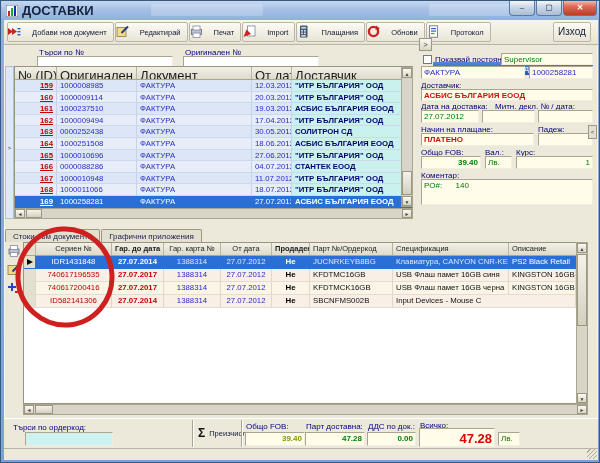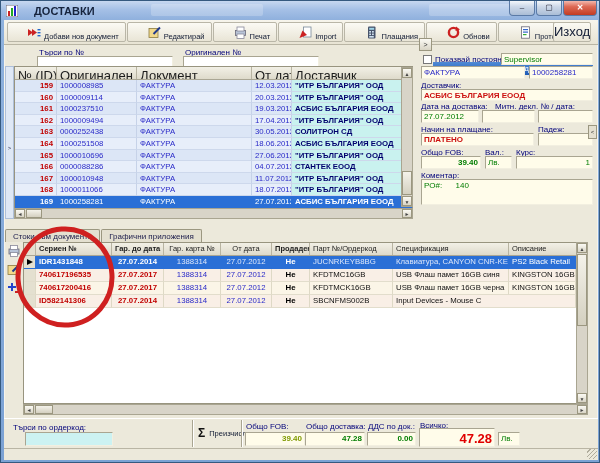--- a/index.html
+++ b/index.html
@@ -5,58 +5,58 @@
   html,body{margin:0;padding:0;background:#555;}
   #stage{width:600px;height:463px;position:relative;font-family:"Liberation Sans",sans-serif;
          background:linear-gradient(180deg,#8fb2de,#7ba2d4);overflow:hidden;
          border:1px solid #35597f;box-sizing:border-box;}
   *{box-sizing:border-box;}
   .abs{position:absolute;}
 
   
   #titlebar{left:0;top:0;width:600px;height:19px;
     background:linear-gradient(180deg,#c7d8f0,#a5c0e6 45%,#8fb0dd);display:flex;align-items:center;}
-  #title-text{font-size:11px;font-weight:bold;color:#16233c;margin-left:16px;}
+  #title-text{font-size:13px;font-weight:bold;color:#16233c;margin-left:4px;}
   .smudge{position:absolute;top:3px;height:12px;background:rgba(255,255,255,.22);border-radius:2px;}
   #winbtns{position:absolute;right:4px;top:0;display:flex;}
   .wbtn{width:26px;height:15px;margin-left:1px;border:1px solid #5a7aa6;border-top:none;
     border-radius:0 0 4px 4px;background:linear-gradient(180deg,#f4f7fb,#cdd8e8 40%,#aabdd6);
     font-size:8px;line-height:13px;text-align:center;color:#223;}
   .wbtn.close{width:34px;background:linear-gradient(180deg,#f3b8ad,#dd6a56 40%,#c23b22);color:#fff;font-weight:bold;}
 
   
   #client{left:3px;top:19px;width:594px;height:440px;background:#ece9db;border:1px solid #f6f4ec;}
 
   
   #toolbar{left:3px;top:19px;width:594px;height:25px;background:linear-gradient(180deg,#f7f5ec,#e8e4d4);
     border-bottom:1px solid #b9b5a4;display:flex;align-items:center;padding-left:3px;}
-  .tbtn{height:20px;display:inline-flex;align-items:flex-end;padding:0 6px 0 20px;margin-right:1px;
+  .tbtn{height:20px;display:inline-flex;align-items:center;padding:0 6px 0 0;margin-right:1px;
     background:linear-gradient(180deg,#fbfaf4,#e9e5d6);border:1px solid #b9b6a7;border-radius:2px;
-    font-size:7.5px;color:#101a33;white-space:nowrap;cursor:default;}
+    font-size:7.5px;color:#101a33;white-space:nowrap;cursor:default;gap:8px;}
   .tbtn svg{margin-right:3px;}
   #exit-btn{position:absolute;right:7px;top:2px;width:38px;height:20px;background:linear-gradient(180deg,#fbfaf4,#e9e5d6);
-    border:1px solid #b9b6a7;border-radius:2px;font-size:13px;color:#101a33;text-align:center;line-height:18px;}
+    border:1px solid #b9b6a7;border-radius:2px;font-size:10px;color:#101a33;text-align:center;line-height:18px;}
 
   
   .lbl{font-size:8px;color:#00007a;position:absolute;white-space:nowrap;}
   .field{position:absolute;background:#fffcea;border:1px solid #a9a591;border-bottom-color:#f2efe0;border-right-color:#f2efe0;
     font-size:8px;padding:1px 2px;overflow:hidden;white-space:nowrap;}
   .field.white{background:#fff;}
   .green{color:#007d00;} .red{color:#cc1111;font-weight:bold;} .blue{color:#2a2ac8;}
 
   
   #main-table{left:13px;top:65px;width:399px;height:142px;background:#fff;border:1px solid #98947f;}
   .mhead{display:flex;height:13px;background:linear-gradient(180deg,#f2f0e6,#dedacb);border-bottom:1px solid #aaa694;}
   .mhead .c{font-size:13px;color:#1c1c1c;padding:1px 3px;border-right:1px solid #b8b4a2;overflow:hidden;white-space:nowrap;}
   .mrow{display:flex;height:11.6px;background:#dce6f6;}
   .mrow.alt{background:#e7eefa;}
   .mrow .c{font-size:7.8px;padding:0 3px;border-right:1px solid #c6d2e8;border-bottom:1px solid #cdd8ec;
     overflow:hidden;white-space:nowrap;line-height:11px;}
   .mc0{width:42px;text-align:right;} .mc1{width:80px;} .mc2{width:115px;} .mc3{width:40px;} .mc4{flex:1;}
-  .mrow .mc0{color:#c00000;font-weight:bold;}
+  .mrow .mc0{color:#c00000;font-weight:bold;text-decoration:underline;}
   .mrow .mc1,.mrow .mc2,.mrow .mc3{color:#2a2ac8;}
   .mrow .mc4{background:#c9f2ef;color:#00006e;font-weight:bold;}
   .mrow.sel{background:#2a6fd6;}
   .mrow.sel .c{color:#fff;background:#2a6fd6;border-color:#2a6fd6;}
 
   
   .sb{background:#d8d4c8;border:1px solid #a9a591;position:absolute;}
   .sb .arrow{position:absolute;background:linear-gradient(180deg,#fbfaf4,#d9d5c6);border:1px solid #9b9780;
     font-size:5px;color:#444;text-align:center;}
   .sb .thumb{position:absolute;background:linear-gradient(180deg,#f4f2ea,#d4d0c0);border:1px solid #9b9780;}
@@ -79,21 +79,21 @@
   
   #strip{left:4px;top:241px;width:18px;height:162px;background:#ece9db;}
   #detail-table{left:22px;top:241px;width:553px;height:162px;background:#fff;border:1px solid #98947f;border-right:none;}
   .dhead{display:flex;height:13px;background:linear-gradient(180deg,#f2f0e6,#dedacb);border-bottom:1px solid #aaa694;}
   .dhead .c{font-size:7.5px;color:#1c1c1c;padding:1px 3px;border-right:1px solid #b8b4a2;overflow:hidden;white-space:nowrap;}
   .drow{display:flex;height:13px;background:#fbf5e7;}
   .drow.alt{background:#f9efe6;}
   .drow .c{font-size:7.8px;padding:0 3px;border-right:1px solid #ded9c6;border-bottom:1px solid #e2ddcc;
     overflow:hidden;white-space:nowrap;line-height:12px;}
   .dc0{width:12px;background:#e4e0d0;border-right:1px solid #aaa694;font-size:6px;text-align:center;color:#000;}
-  .dc1{width:76px;color:#c00000;font-weight:bold;} .dc2{width:52px;color:#c00000;font-weight:bold;text-align:center;}
+  .dc1{width:76px;color:#c00000;font-weight:normal;text-align:center;} .dc2{width:52px;color:#c00000;font-weight:bold;text-align:center;}
   .dc3{width:57px;color:#2a2ac8;text-align:center;} .dc4{width:51px;color:#2a2ac8;text-align:center;}
   .dc5{width:38px;color:#000;font-weight:bold;text-align:center;} .dc6{width:83px;color:#111;}
   .dc7{width:116px;color:#111;} .dc8{flex:1;color:#111;}
   .drow.sel{background:#2a6fd6;}
   .drow.sel .c{background:#2a6fd6;border-color:#2a6fd6;color:#dbe6fa;}
   .drow.sel .dc1,.drow.sel .dc2,.drow.sel .dc5,.drow.sel .dc8{color:#fff;}
   .drow.sel .dc0{background:#e4e0d0;color:#000;}
 
   
   #bottom-bar{left:3px;top:417px;width:594px;height:30px;background:#ece9db;border-top:1px solid #fff;padding-left:20px;}
@@ -440,21 +440,21 @@
     <div class="lbl" style="left:9px;top:4px;">Търси по ордеркод:</div>
     <div class="field" style="left:21px;top:13px;width:88px;height:14px;background:#ccf2f2;"></div>
     <div class="vline" style="left:188px;top:1px;height:27px;"></div>
     <div style="position:absolute;left:194px;top:7px;display:flex;align-items:center;">
       <span style="font-size:12px;font-weight:bold;color:#111;">Σ</span>
       <span style="font-size:7.5px;color:#101a33;margin-left:4px;">Преизчисли</span>
     </div>
     <div class="vline" style="left:237px;top:1px;height:27px;"></div>
     <div class="lbl" style="left:242px;top:3px;">Общо FOB:</div>
     <div class="field" style="left:241px;top:13px;width:60px;height:14px;text-align:right;color:#7f9a00;font-weight:bold;">39.40</div>
-    <div class="lbl" style="left:302px;top:3px;">Общо доставка:</div>
+    <div class="lbl" style="left:302px;top:3px;">Парт доставна:</div>
     <div class="field green" style="left:301px;top:13px;width:60px;height:14px;text-align:right;font-weight:bold;">47.28</div>
     <div class="lbl" style="left:364px;top:3px;">ДДС по док.:</div>
     <div class="field green" style="left:363px;top:13px;width:49px;height:14px;text-align:right;font-weight:bold;">0.00</div>
     <div class="lbl" style="left:416px;top:2px;">Всичко:</div>
     <div class="field" id="total-field" style="left:415px;top:9px;width:76px;height:19px;">47.28</div>
     <div class="field green" style="left:494px;top:13px;width:22px;height:14px;">Лв.</div>
   </div>
 
   <div id="status-bar" class="abs">
     <div id="grip"></div>

